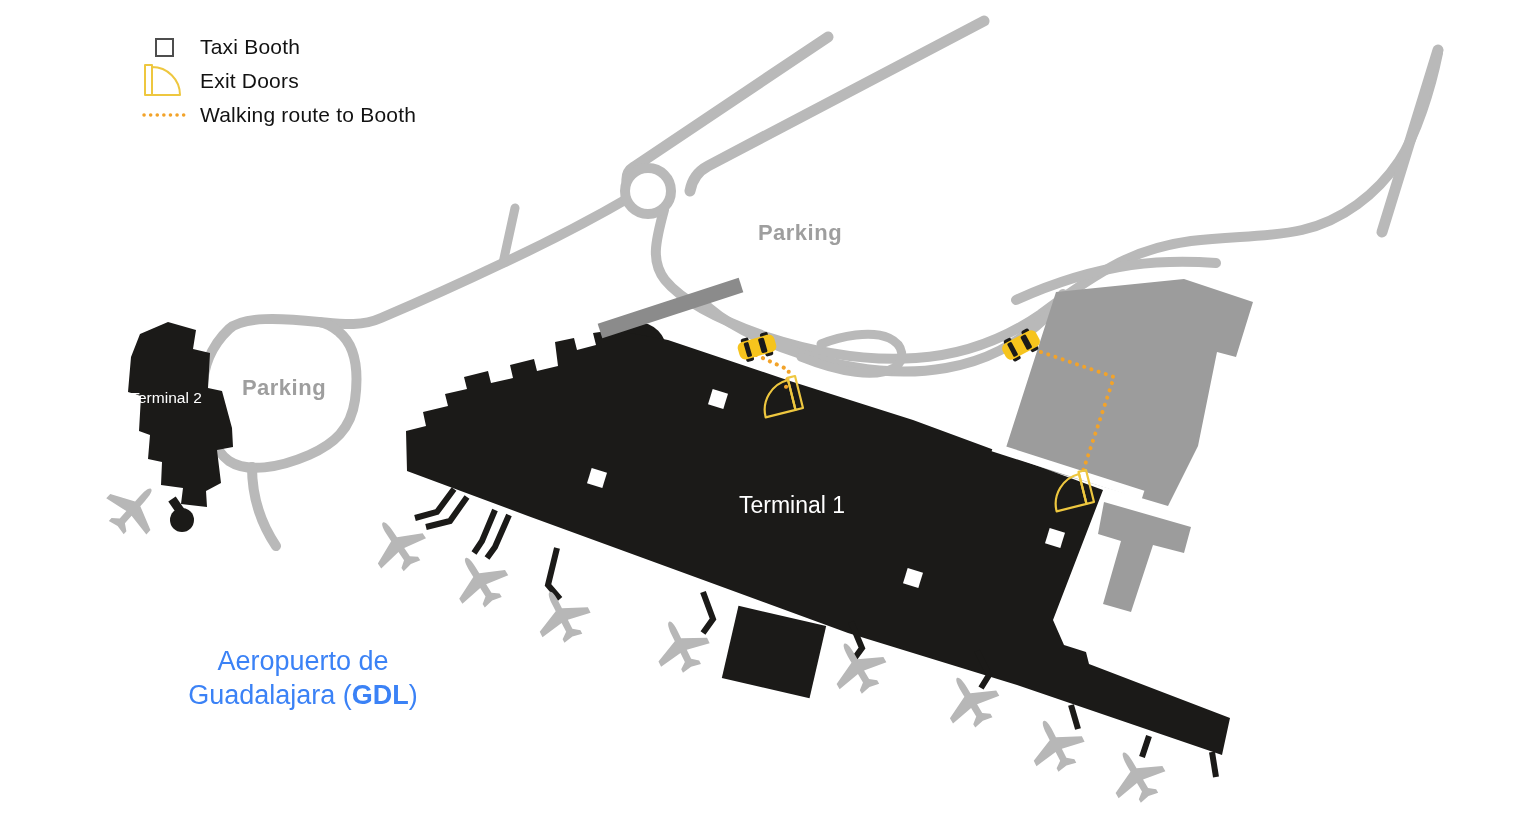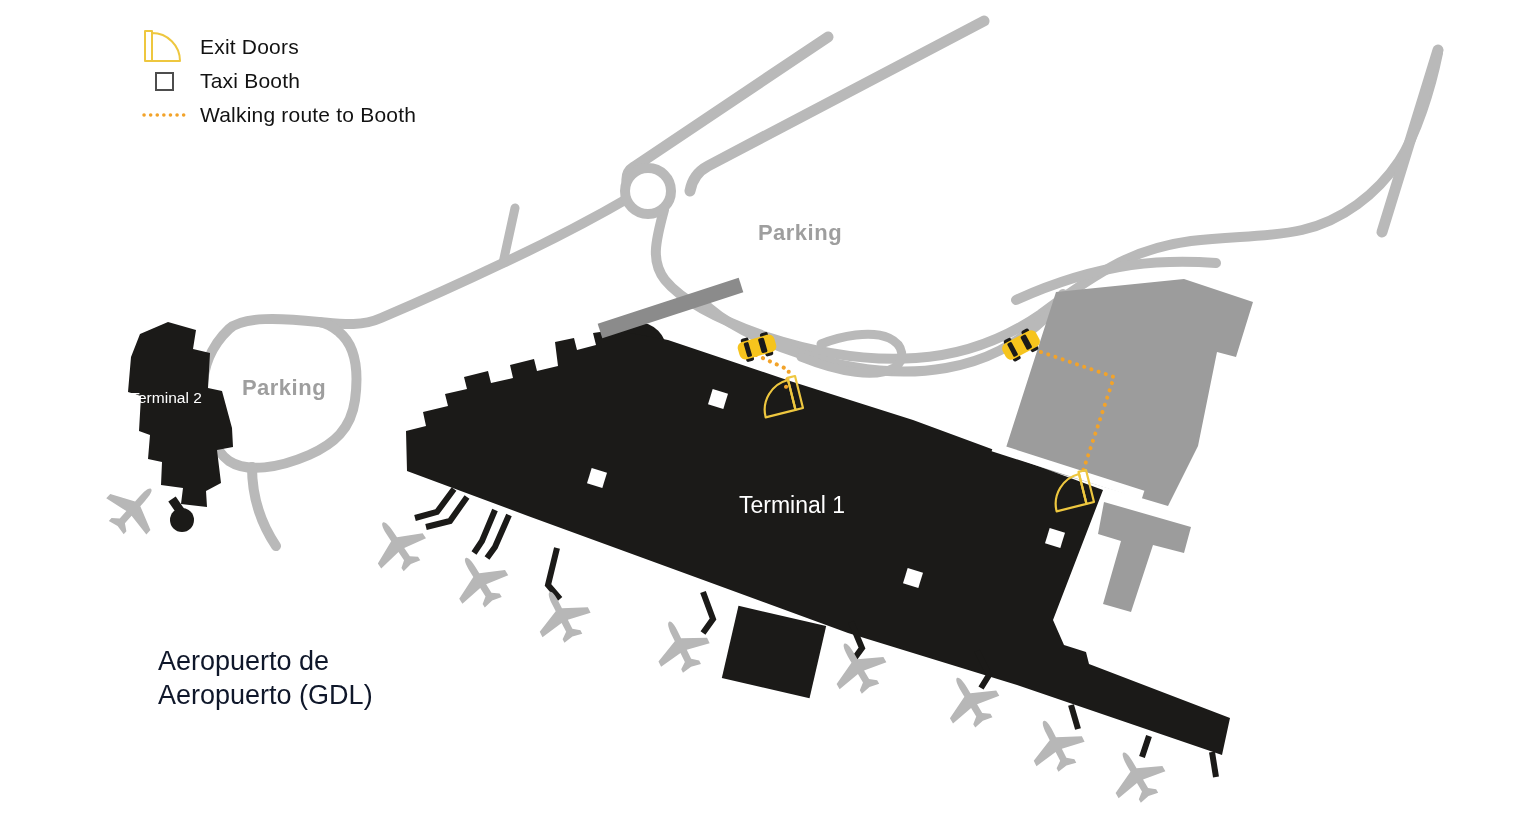--- a/index.html
+++ b/index.html
@@ -26,23 +26,23 @@
             font-weight:600;letter-spacing:.5px;}
 
   
   .legend{position:absolute;left:140px;top:30px;}
   .legend-row{display:flex;align-items:center;height:34px;}
   .legend-icon{width:48px;display:flex;align-items:center;justify-content:center;flex:0 0 48px;}
   .legend-label{font-size:21px;color:#121212;font-weight:500;letter-spacing:.2px;margin-left:12px;white-space:nowrap;}
   .booth-sq{width:15px;height:15px;background:#fff;border:2px solid #4d4d4d;}
 
   
-  .map-title{position:absolute;left:158px;top:644px;width:290px;
-             font-size:27px;line-height:34px;color:#0f172a;font-weight:500;}
-  .map-title b{font-weight:400;margin-top:48px;}
+  .map-title{position:absolute;left:158px;top:644px;width:290px;text-align:center;
+             font-size:27px;line-height:34px;color:#3b82f6;font-weight:500;}
+  .map-title b{font-weight:700;margin-top:48px;}
 </style>
 </head>
 <body>
 
 <div class="stage">
 
   <svg class="map-svg" width="1531" height="834" viewBox="0 0 1531 834">
     <defs>
       <path id="plane-def" d="M 0,-27 C 2.5,-27 3.5,-21 3.5,-14 L 3.5,-7 L 27,4 L 27,10 L 3.5,6
         L 3.5,16 L 10,21 L 10,25 L 0,23 L -10,25 L -10,21 L -3.5,16 L -3.5,6 L -27,10 L -27,4
@@ -155,43 +155,43 @@
 
     <text class="lbl-gray" x="284" y="395" font-size="22" text-anchor="middle">Parking</text>
     <text class="lbl-gray" x="800" y="240" font-size="22" text-anchor="middle">Parking</text>
     <text class="lbl-white" x="792" y="513" font-size="23" text-anchor="middle">Terminal 1</text>
     <text class="lbl-white" x="166" y="403" font-size="15.5" text-anchor="middle">Terminal 2</text>
   </svg>
 
   <div class="legend">
     <div class="legend-row">
       <span class="legend-icon">
+        <span class="booth-sq"></span>
+      </span>
+      <span class="legend-label">Taxi Booth</span>
+    </div>
+    <div class="legend-row">
+      <span class="legend-icon">
         <svg width="40" height="34" viewBox="-1 -1 40 34">
           <g class="door">
               <path d="M0,0 h7 v30 h-7 Z"></path>
               <path d="M7,2 A28,28 0 0 1 35,30 L7,30 Z"></path>
             </g>
         </svg>
       </span>
       <span class="legend-label">Exit Doors</span>
-    </div>
-    <div class="legend-row">
-      <span class="legend-icon">
-        <span class="booth-sq"></span>
-      </span>
-      <span class="legend-label">Taxi Booth</span>
     </div>
     <div class="legend-row">
       <span class="legend-icon">
         <svg width="46" height="8" viewBox="0 0 46 8">
           <line class="route" stroke-width="3.5" stroke-dasharray="0.1 6.5" x1="3" y1="4" x2="44" y2="4"></line>
         </svg>
       </span>
       <span class="legend-label">Walking route to Booth</span>
     </div>
   </div>
 
   <div class="map-title">
     <div>Aeropuerto de</div>
-    <div><span>Aeropuerto (</span><b>GDL</b><span>)</span></div>
+    <div><span>Guadalajara (</span><b>GDL</b><span>)</span></div>
   </div>
 
 </div>
 
 </body></html>

